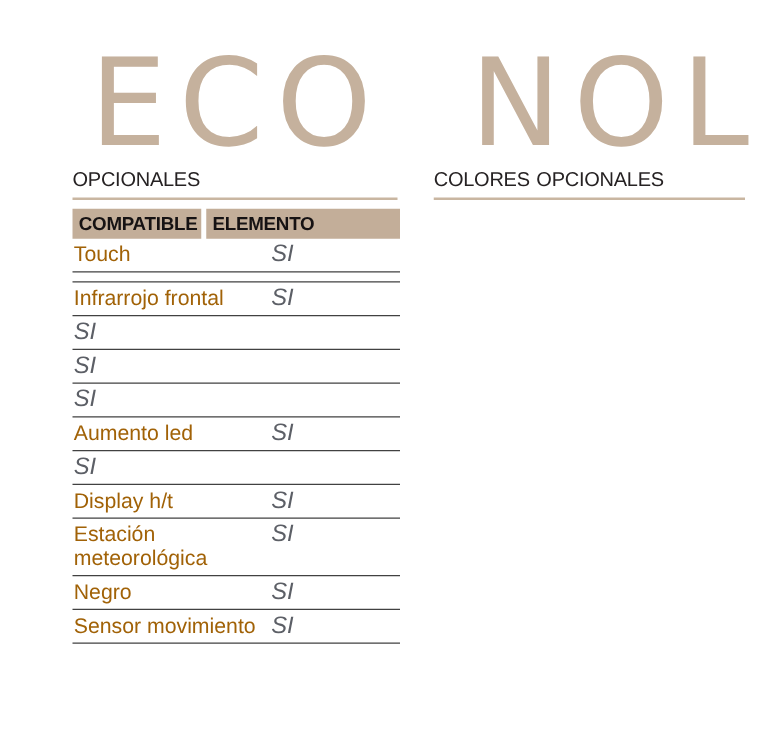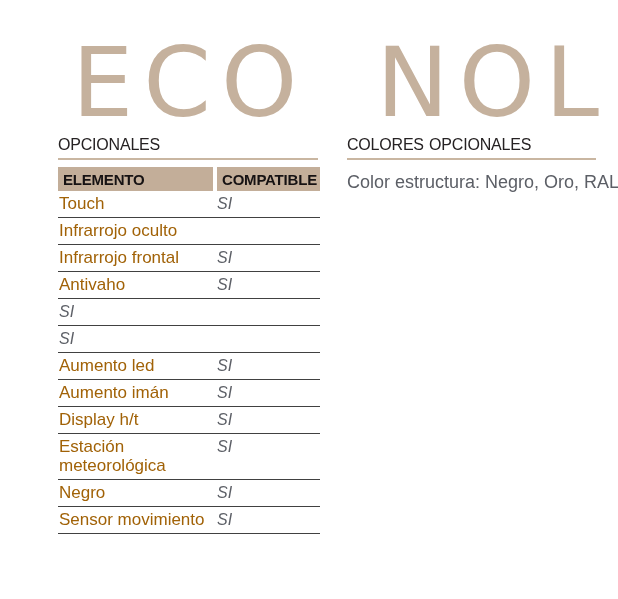--- a/index.html
+++ b/index.html
@@ -75,21 +75,21 @@
     padding:3px 0 4px 1px;
   }
   .cell-label{
     flex:0 0 158px;
     font-size:17px;
     line-height:19px;
     color:#a16207;
   }
   .cell-value{
     flex:1;
-    font-size:16px;
+    font-size:19px;
     line-height:19px;
     font-style:italic;
     color:#5c5f66;
   }
 
   
   .colors-text{
     margin-top:12px;
     font-size:18px;
     line-height:21px;
@@ -103,51 +103,48 @@
 <div class="page">
 
   <div class="logo">ECO NOL</div>
 
   <div class="panel panel-left">
     <h2>OPCIONALES</h2>
     <div class="rule"></div>
 
     <div class="spec-table">
       <div class="thead">
+        <div class="th th-compatible">COMPATIBLE</div>
         <div class="th th-elemento">ELEMENTO</div>
-        <div class="th th-compatible">COMPATIBLE</div>
       </div>
 
       <div class="row">
         <div class="cell-label">Touch</div>
         <div class="cell-value">SI</div>
       </div>
       <div class="row">
-        <div class="cell-label">Infrarrojo oculto</div>
       </div>
       <div class="row">
         <div class="cell-label">Infrarrojo frontal</div>
         <div class="cell-value">SI</div>
       </div>
       <div class="row">
-        <div class="cell-label">Antivaho</div>
         <div class="cell-value">SI</div>
       </div>
       <div class="row">
         <div class="cell-value">SI</div>
       </div>
       <div class="row">
         <div class="cell-value">SI</div>
       </div>
       <div class="row">
         <div class="cell-label">Aumento led</div>
         <div class="cell-value">SI</div>
       </div>
       <div class="row">
-        <div class="cell-label">Aumento imán</div>
         <div class="cell-value">SI</div>
       </div>
       <div class="row">
         <div class="cell-label">Display h/t</div>
         <div class="cell-value">SI</div>
       </div>
       <div class="row">
         <div class="cell-label">Estación meteorológica</div>
         <div class="cell-value">SI</div>
       </div>
@@ -158,16 +155,15 @@
       <div class="row">
         <div class="cell-label">Sensor movimiento</div>
         <div class="cell-value">SI</div>
       </div>
     </div>
   </div>
 
   <div class="panel panel-right">
     <h2>COLORES OPCIONALES</h2>
     <div class="rule"></div>
-    <div class="colors-text">Color estructura: Negro, Oro, RAL</div>
   </div>
 
 </div>
 
 </body></html>

